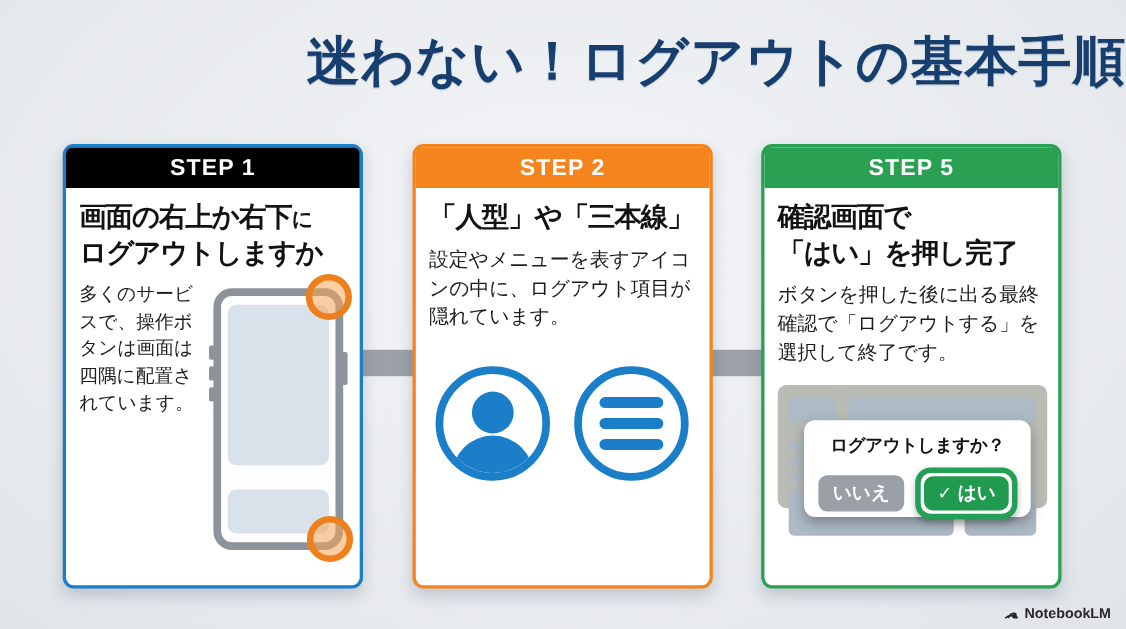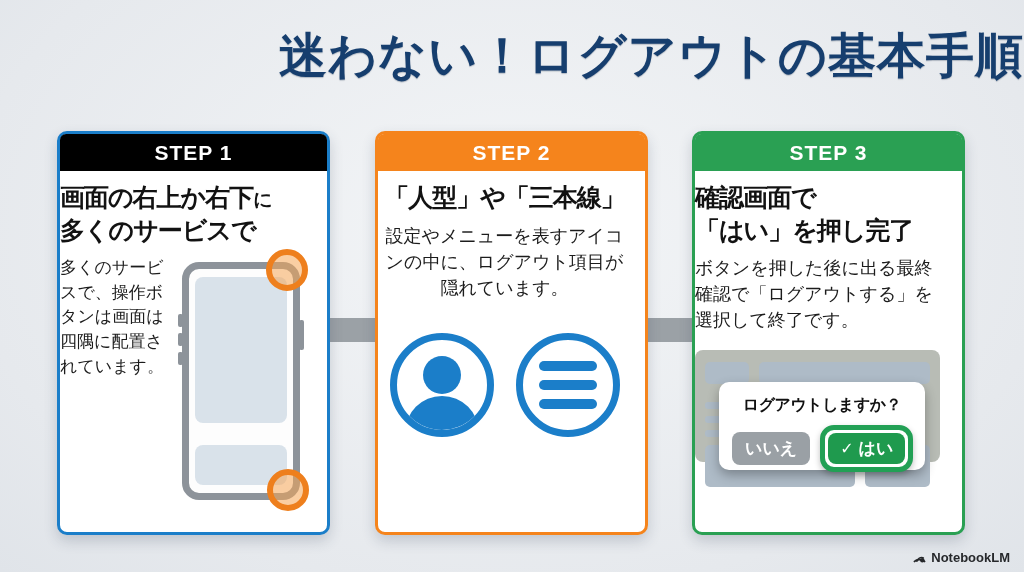--- a/index.html
+++ b/index.html
@@ -17,32 +17,32 @@
   .connector { position:absolute; top:318px; height:24px; background:#9ba1a6; z-index:0; }
   .connector.c1 { left:318px; width:70px; }
   .connector.c2 { left:636px; width:68px; }
 
   .card {
     position:absolute; top:131px; width:273px; height:404px;
     background:#fff; border-radius:10px; z-index:1;
     box-shadow:0 6px 14px rgba(40,55,80,.20);
   }
   .card.c-blue   { left:57px;  border:3px solid #1b7ec9; }
-  .card.c-orange { left:375px; border:3px solid #f5841c;text-align:center; }
+  .card.c-orange { left:375px; border:3px solid #f5841c; }
   .card.c-green  { left:692px; border:3px solid #2aa053; }
 
   .card-header {
     height:37px; display:flex; align-items:center; justify-content:center;
     border-radius:6px 6px 0 0; color:#fff; font-size:21px; font-weight:800; letter-spacing:1px;
   }
   .c-blue   .card-header { background:#000000; }
   .c-orange .card-header { background:#f5841c; }
   .c-green  .card-header { background:#2aa053; }
 
-  .card-body { padding:10px 14px 0 0; }
+  .card-body { padding:10px 14px 0 12px; }
   .heading { color:#121212; font-weight:900; font-size:25px; line-height:1.3; letter-spacing:-1px; white-space:nowrap; }
   .heading .suffix { font-size:19px; }
   .body-text { margin-top:9px; font-size:18px; line-height:1.45; color:#1c1c1c; font-weight:500; }
 
   
   .s1-row { display:flex; margin-top:8px; }
   .s1-text { width:110px; font-size:17px; margin-top:2px; flex:none; }
   .phone-wrap { position:relative; width:118px; height:238px; margin-left:12px; margin-top:8px; flex:none; }
   .phone-body { position:absolute; inset:0; border:7px solid #8d939a; border-radius:17px; background:#fdfdfd; }
   .phone-screen { position:absolute; left:13px; right:13px; top:15px; height:146px; background:#d9e2ea; border-radius:8px; }
@@ -103,21 +103,21 @@
 <div class="connector c1"></div>
 <div class="connector c2"></div>
 
 <section class="card c-blue">
   <header class="card-header">
     <span>STEP 1</span>
   </header>
   <div class="card-body">
     <h2 class="heading">
       <div><span>画面の右上か右下</span><span class="suffix">に</span></div>
-      <div>多くのサービスで</div>
+      <div>ログアウトしますか</div>
     </h2>
     <div class="s1-row">
       <p class="body-text s1-text">多くのサービスで、操作ボタンは画面は四隅に配置されています。</p>
       <div class="phone-wrap">
         <div class="phone-body"></div>
         <div class="side-btn sb-l1"></div>
         <div class="side-btn sb-l2"></div>
         <div class="side-btn sb-l3"></div>
         <div class="side-btn sb-r1"></div>
         <div class="phone-screen"></div>
@@ -149,21 +149,21 @@
           <div class="h-bar"></div>
           <div class="h-bar"></div>
         </div>
       </div>
     </div>
   </div>
 </section>
 
 <section class="card c-green">
   <header class="card-header">
-    <span>STEP 3</span>
+    <span>STEP 5</span>
   </header>
   <div class="card-body">
     <h2 class="heading">
       <div>確認画面で</div>
       <div>「はい」を押し完了</div>
     </h2>
     <p class="body-text">ボタンを押した後に出る最終確認で「ログアウトする」を選択して終了です。</p>
     <div class="mock-panel">
       <div class="blk blk-a"></div>
       <div class="blk blk-b"></div>

